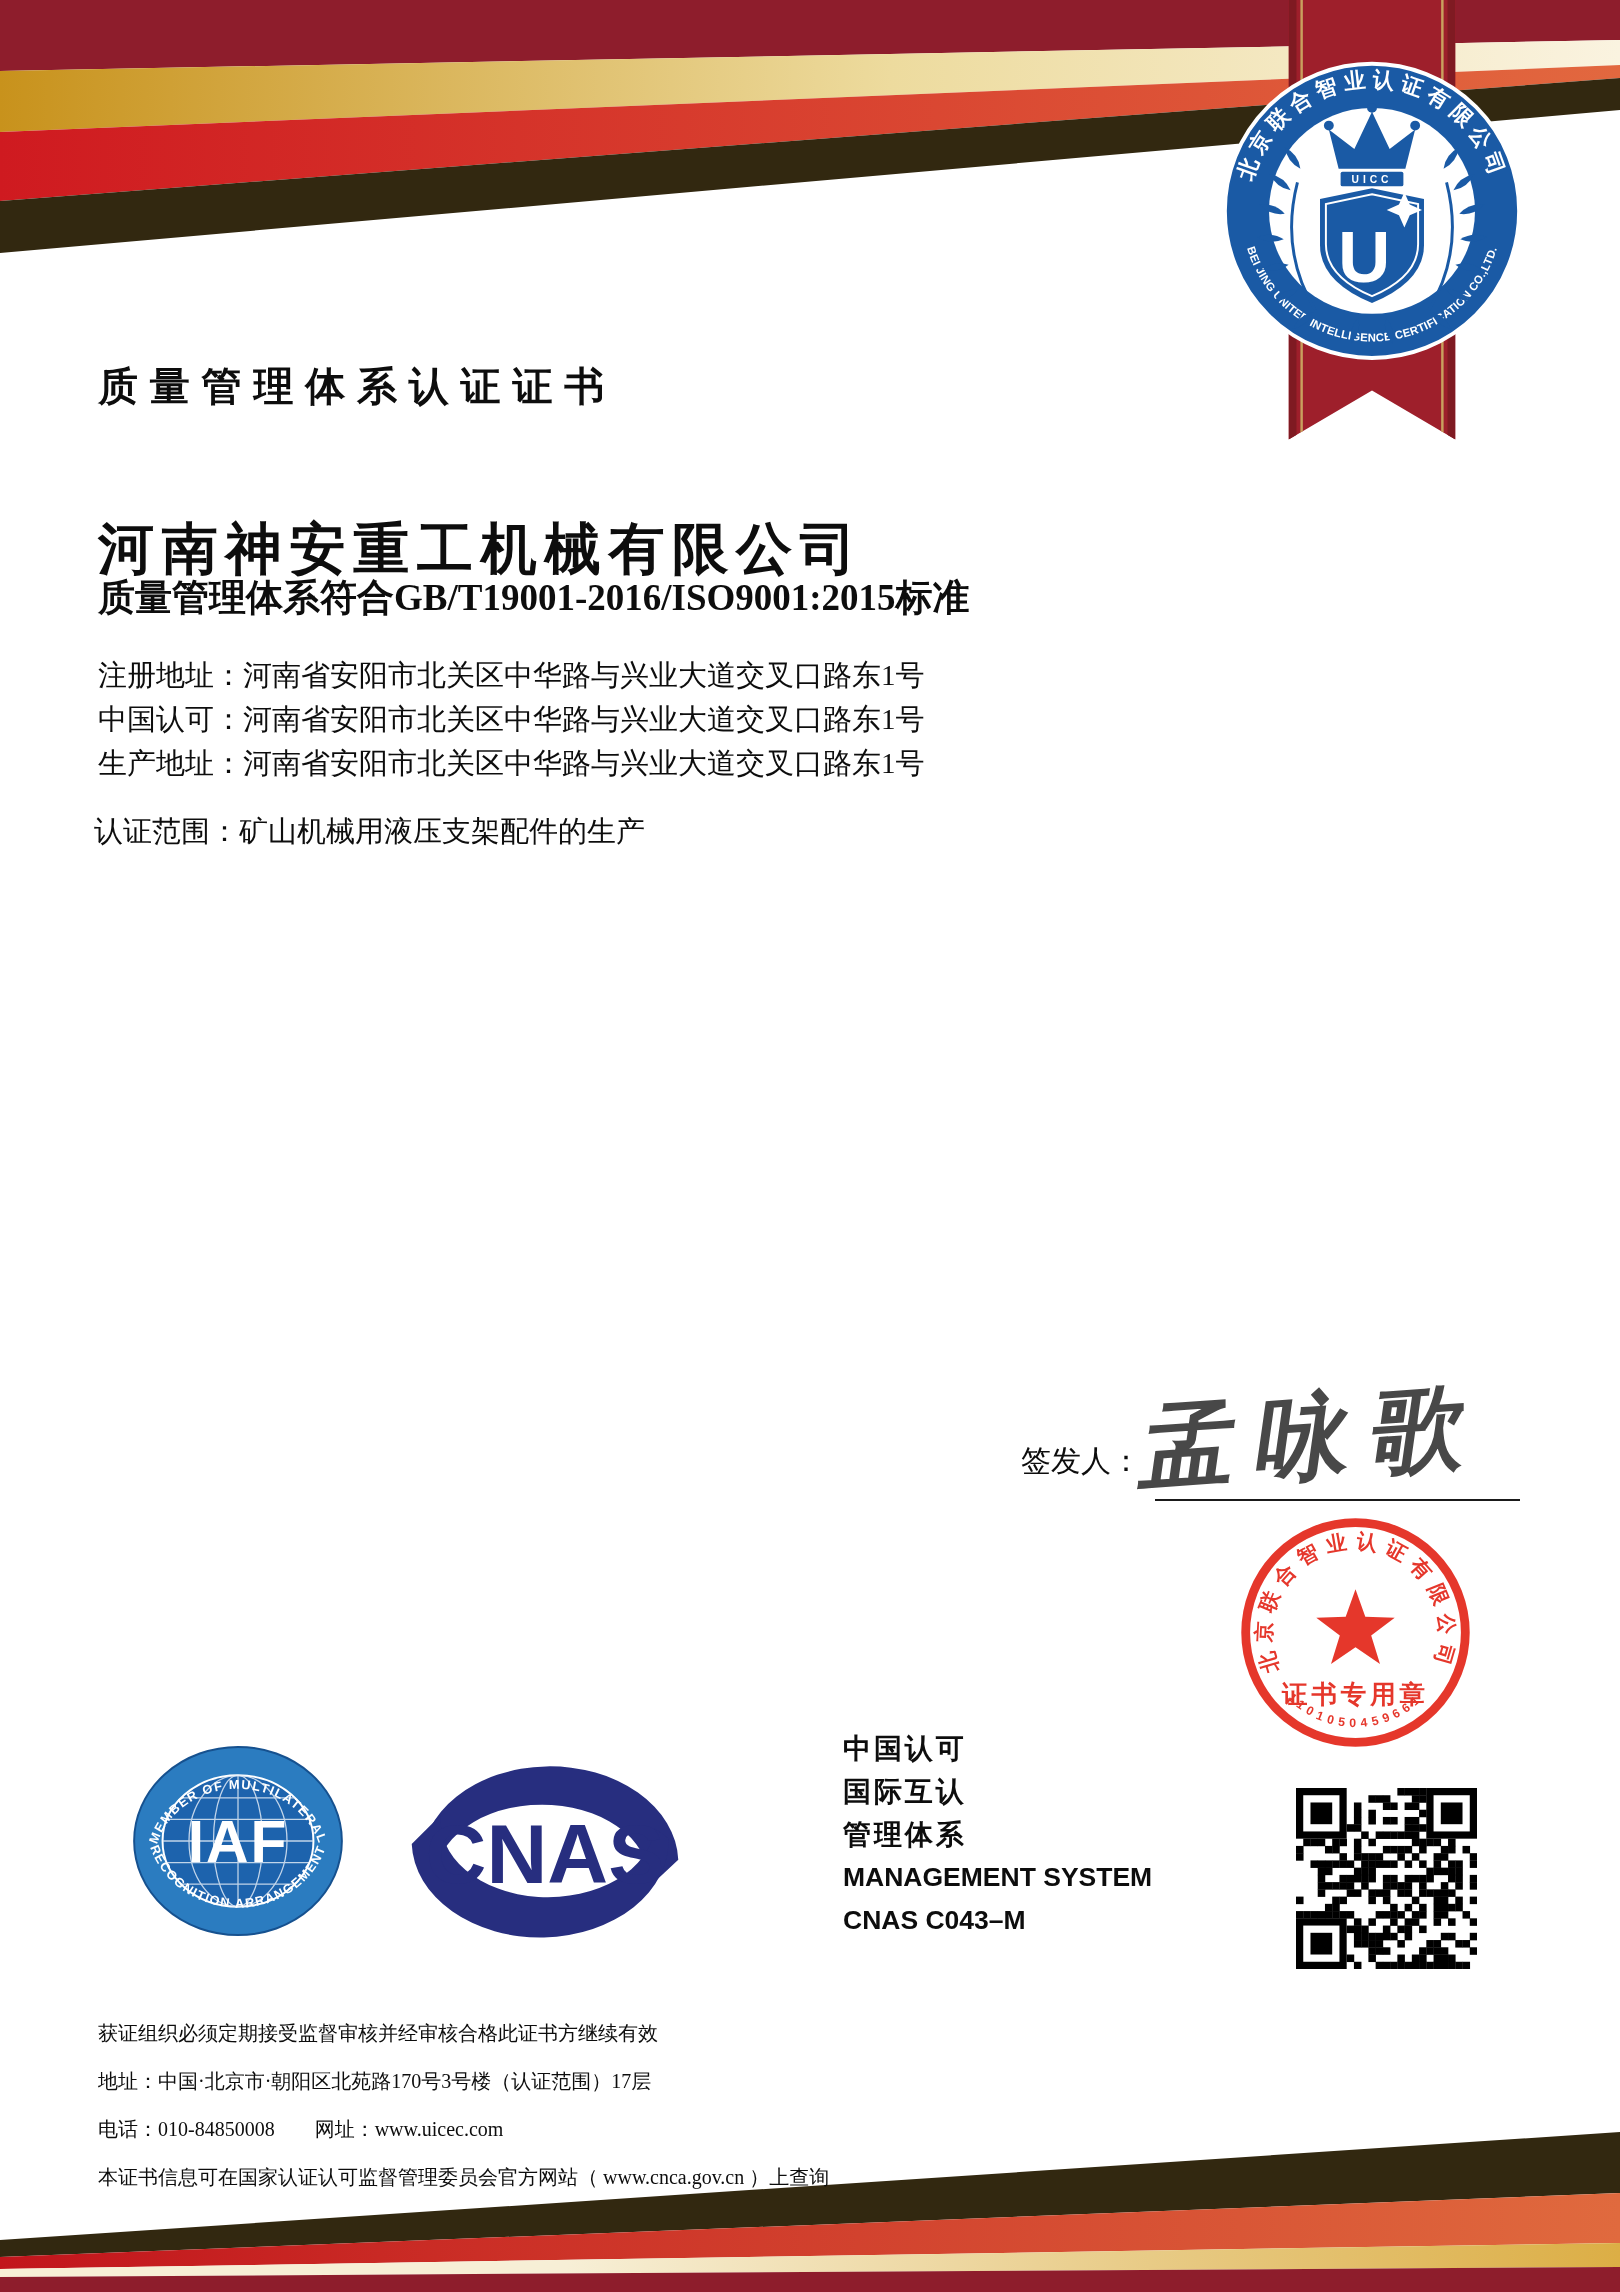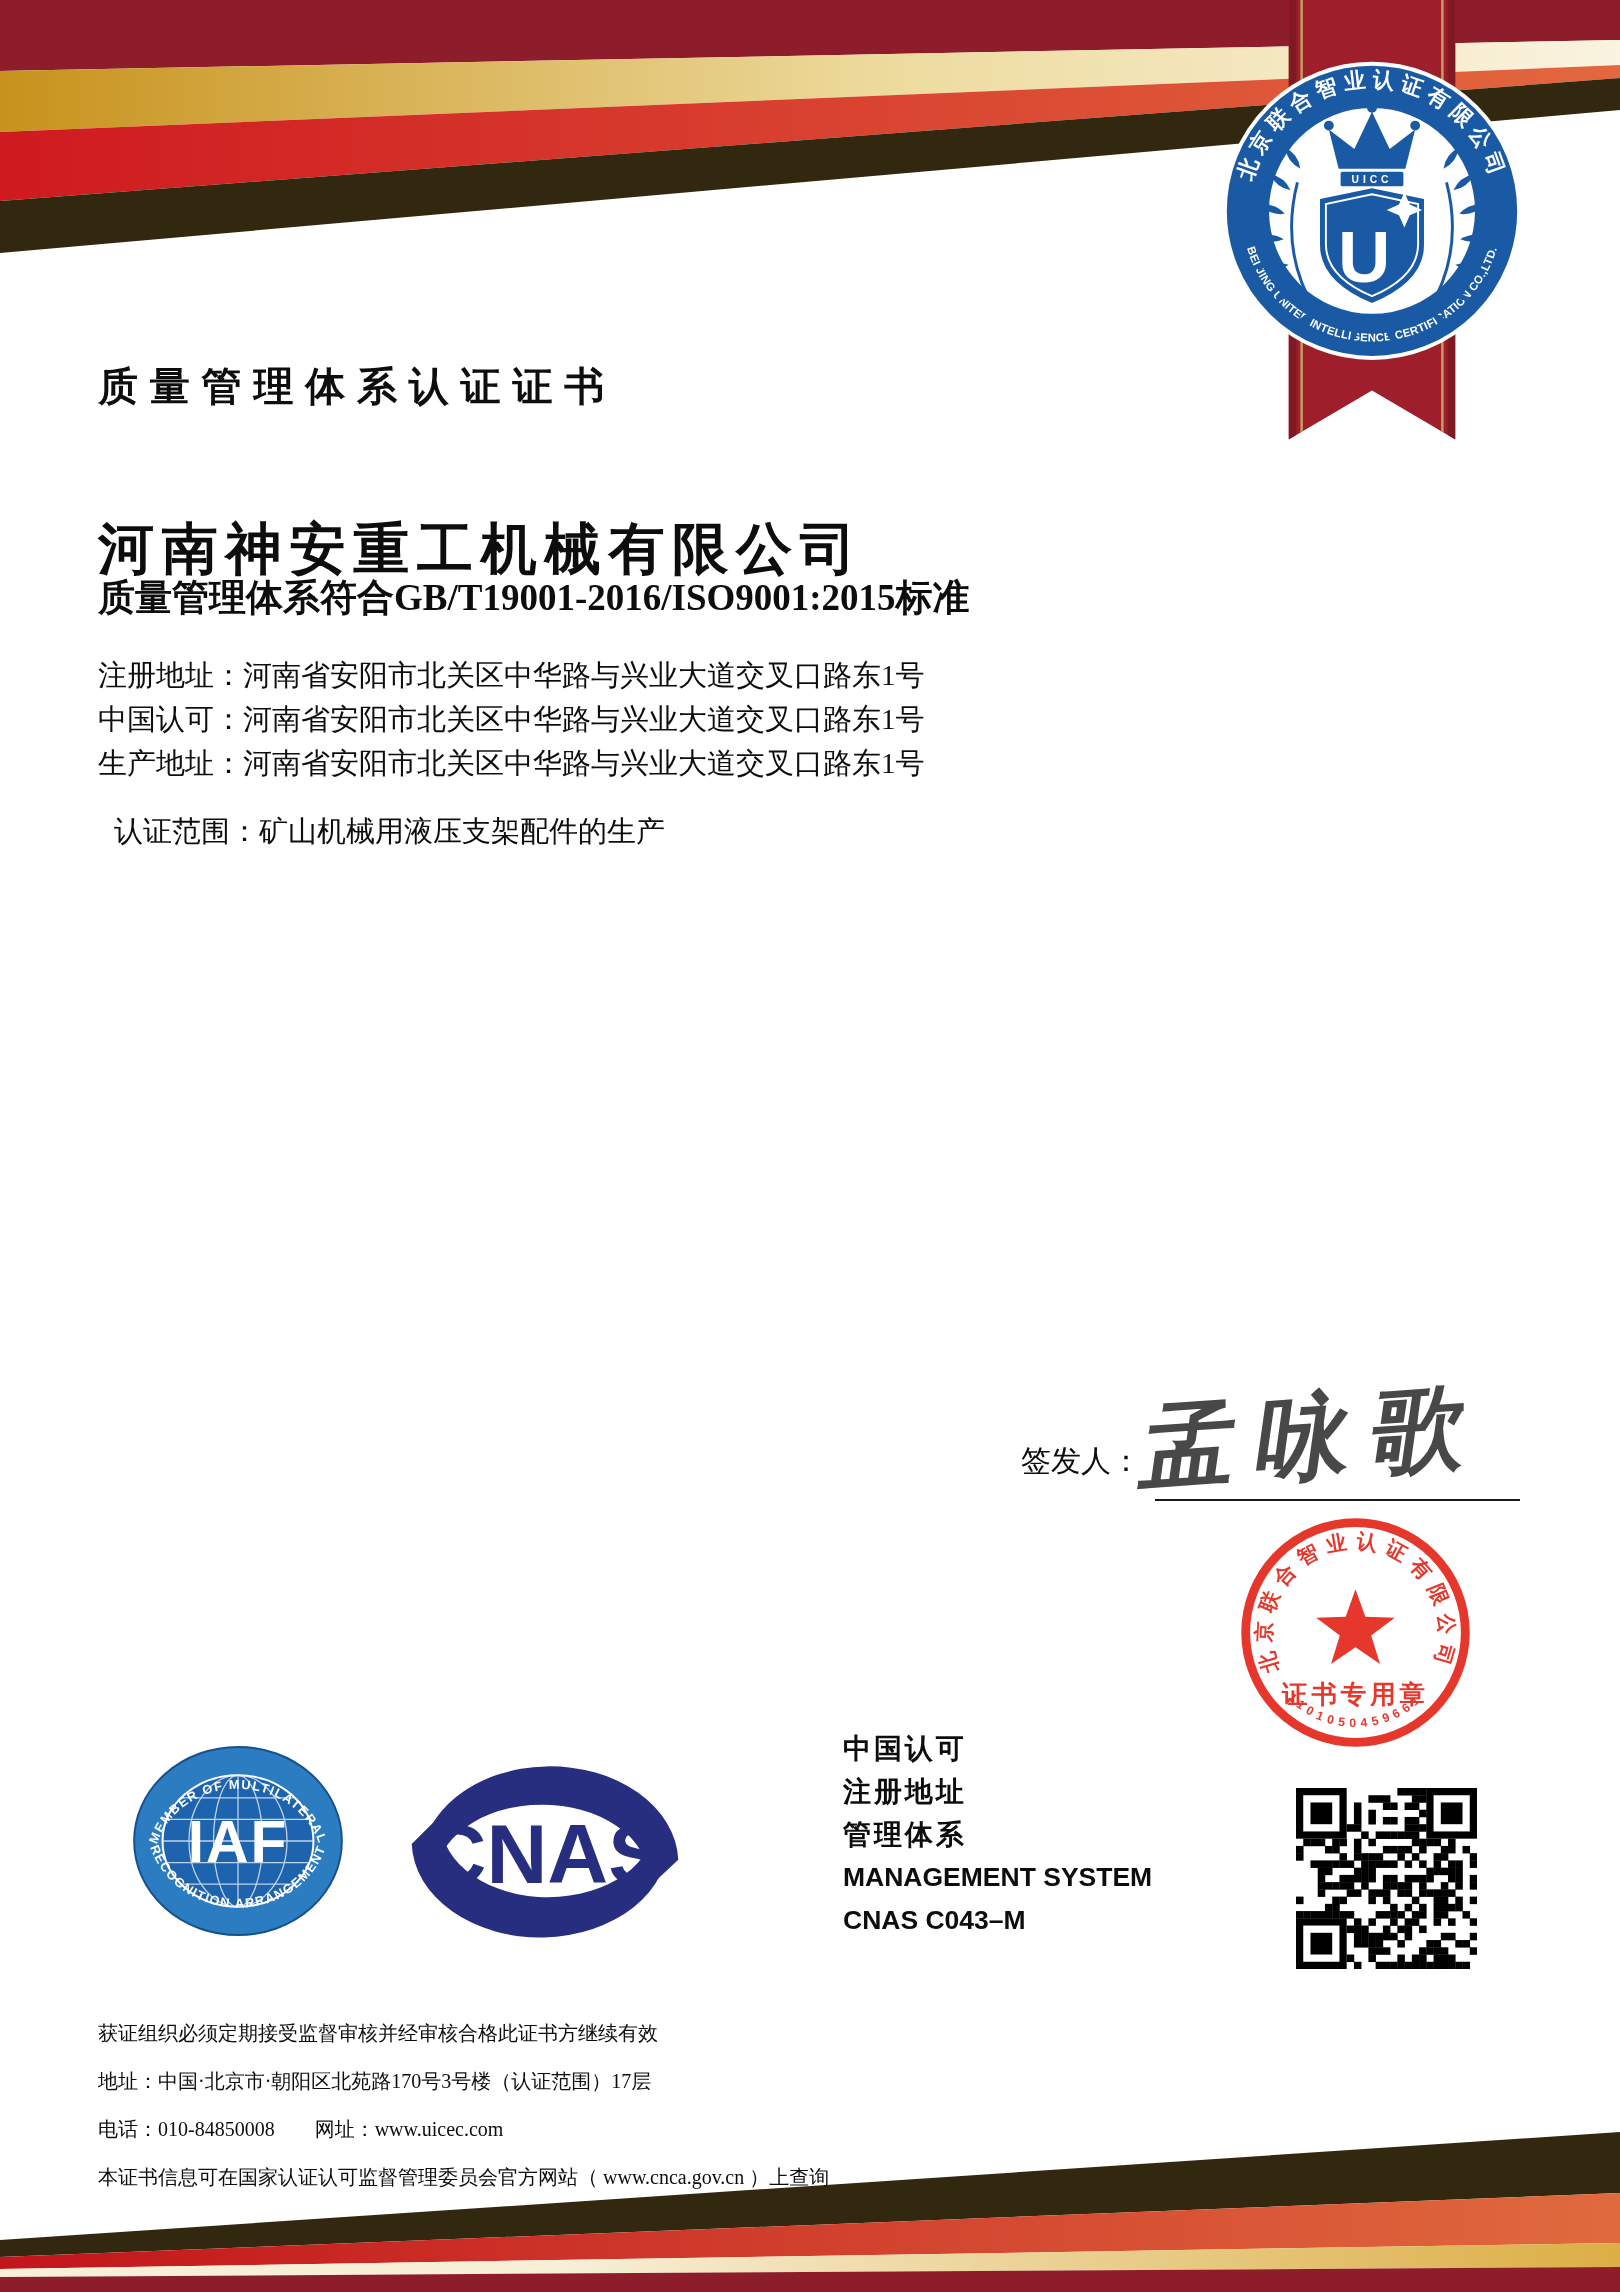--- a/index.html
+++ b/index.html
@@ -22,21 +22,21 @@
   .bband-red{background:linear-gradient(to right,#c2151c,#e06a3e);
              clip-path:polygon(0 219px,100% 155px,100% 205px,0 231px)}
   .bband-gold{background:linear-gradient(to right,#f7efd6 35%,#dcae45);
               clip-path:polygon(0 231px,100% 205px,100% 229px,0 239px)}
   .bband-maroon{background:#8e1d2c;clip-path:polygon(0 239px,100% 229px,100% 255px,0 255px)}
   
   .title{left:98px;top:367px;font-size:40px;font-weight:bold;letter-spacing:11.8px;line-height:1;z-index:3}
   .company{left:98px;top:521px;font-size:56px;font-weight:bold;letter-spacing:7.8px;line-height:1;z-index:3}
   .standard{left:98px;top:579px;font-size:37px;font-weight:bold;line-height:1;z-index:3}
   .addresses{left:98px;top:653px;font-size:29px;line-height:44px;z-index:3}
-  .scope{left:114px;top:814px;font-size:29px;line-height:1.2;z-index:3}
+  .scope{left:94px;top:814px;font-size:29px;line-height:1.2;z-index:3}
   .details{left:98px;top:1260px;font-size:30px;line-height:44px;z-index:3}
   .issuer-label{left:1021px;top:1441px;font-size:30px;z-index:3}
   .signature{left:1142px;top:1374px;font-size:94px;font-weight:bold;letter-spacing:21.6px;color:#2f2f2f;
              transform:rotate(-4deg) skewX(-12deg);opacity:.88;z-index:2;white-space:nowrap}
   .sig-line{left:1155px;top:1499px;width:365px;height:2px;background:#1a1a1a;z-index:3}
   .accred{left:843px;top:1727px;line-height:43px;z-index:3;
           font-family:"Liberation Sans","DejaVu Sans",sans-serif;font-weight:bold}
   .accred .zh{font-size:28px;letter-spacing:2.9px}
   .accred .en{font-size:26.5px}
   .footer{left:98px;top:2009px;font-size:20px;line-height:48px;z-index:3}
@@ -438,21 +438,21 @@
   </svg>
 
   <svg class="abs" style="left:392px;top:1750px;z-index:3" width="306" height="196" viewBox="0 0 312 200">
     <path d="M 30,118 A 128 96 0 0 1 292,112 L 262,140 A 102 72 0 0 0 44,126 Z" fill="#272e7f"></path>
     <path d="M 282,90 A 128 96 0 0 1 20,96 L 50,66 A 102 72 0 0 0 268,80 Z" fill="#272e7f"></path>
     <text x="156" y="136" font-size="86" font-weight="bold" fill="#272e7f" text-anchor="middle">CNAS</text>
   </svg>
 
   <div class="abs accred">
     <div class="zh">中国认可</div>
-    <div class="zh">注册地址</div>
+    <div class="zh">国际互认</div>
     <div class="zh">管理体系</div>
     <div class="en">MANAGEMENT SYSTEM</div>
     <div class="en">CNAS C043–M</div>
   </div>
 
   <div class="abs footer">
     <div>获证组织必须定期接受监督审核并经审核合格此证书方继续有效</div>
     <div>地址：中国·北京市·朝阳区北苑路170号3号楼（认证范围）17层</div>
     <div>电话：010-84850008　　网址：www.uicec.com</div>
     <div>本证书信息可在国家认证认可监督管理委员会官方网站（ www.cnca.gov.cn ）上查询</div>

